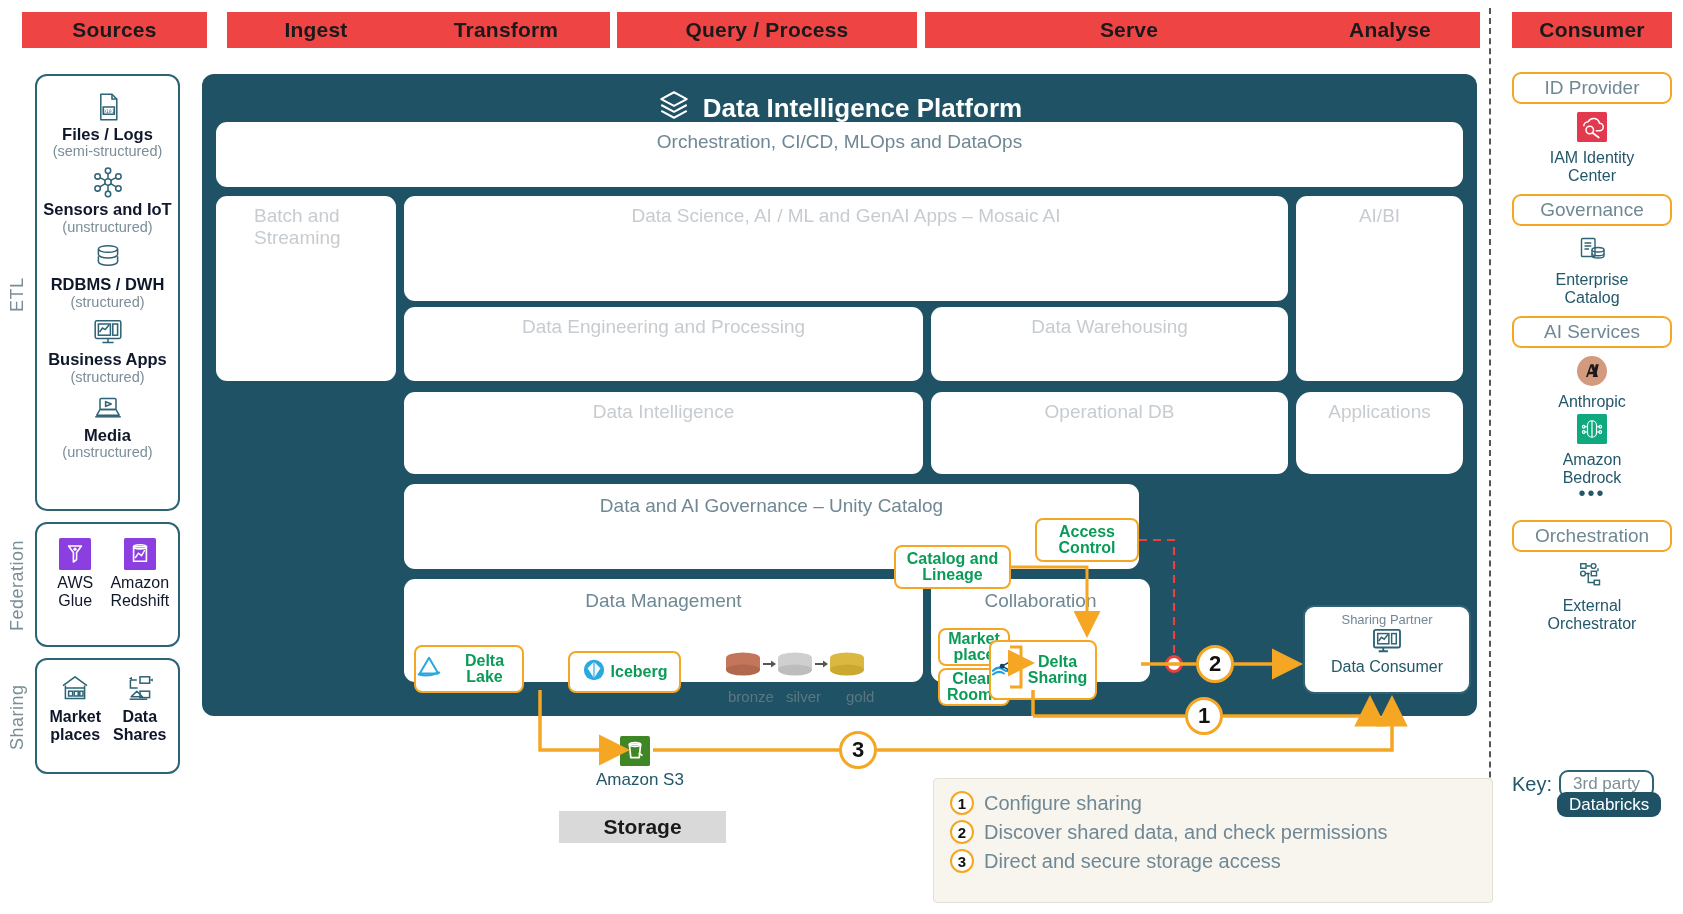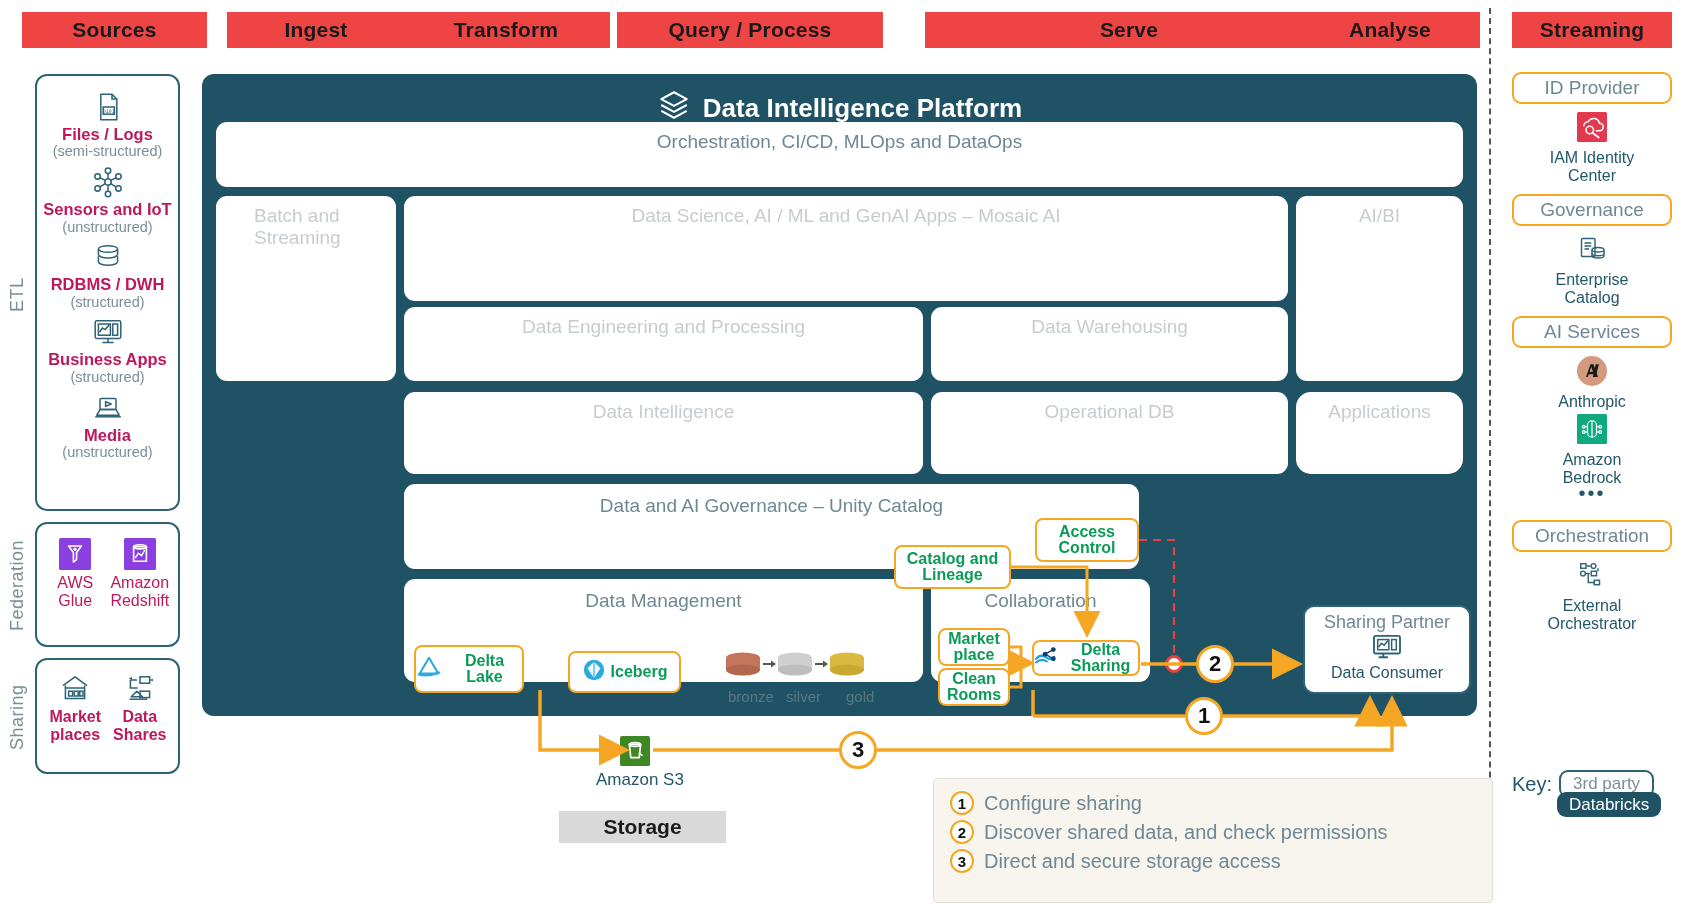--- a/index.html
+++ b/index.html
@@ -22,21 +22,21 @@
     letter-spacing:.2px;
   }
 
   
   .srcbox {
     position:absolute;
     border:2px solid #2e6375; border-radius:12px;
     background:#fff;
   }
   .src-item { text-align:center; margin:6px 0 2px; }
-  .src-name { font-size:16.5px; font-weight:bold; color:#be185d; line-height:1.12; }
+  .src-name { font-size:16.5px; font-weight:bold; color:#0f172a; line-height:1.12; }
   .src-sub  { font-size:14.5px; color:#7b8e97; line-height:1.15; }
   .vlabel {
     position:absolute;
     writing-mode:vertical-rl; transform:rotate(180deg);
     font-size:18px; color:#7b8e97; letter-spacing:.5px;
     display:flex; align-items:center; justify-content:center;
   }
 
   
   #platform {
@@ -122,24 +122,24 @@
 
   .medal-lbl { position:absolute; font-size:15px; color:#5d7782; }
 </style>
 </head>
 <body>
 
 <div id="phase-headers">
     <div class="phase" style="left: 22px; width: 185px;">Sources</div>
     <div class="phase" style="left: 227px; width: 178px;">Ingest</div>
     <div class="phase" style="left: 402px; width: 208px;">Transform</div>
-    <div class="phase" style="left: 617px; width: 266px;">Query / Process</div>
+    <div class="phase" style="left: 617px; width: 300px;">Query / Process</div>
     <div class="phase" style="left: 925px; width: 408px;">Serve</div>
     <div class="phase" style="left: 1300px; width: 180px;">Analyse</div>
-    <div class="phase" style="left: 1512px; width: 160px;">Streaming</div>
+    <div class="phase" style="left: 1512px; width: 160px;">Consumer</div>
   </div>
 
 <div class="vlabel" style="left:6px; top:230px; width:22px; height:130px;">ETL</div>
 <div class="vlabel" style="left:6px; top:505px; width:22px; height:160px;">Federation</div>
 <div class="vlabel" style="left:6px; top:660px; width:22px; height:115px;">Sharing</div>
 
 <div class="srcbox" style="left:35px; top:74px; width:145px; height:437px; padding:9px 4px 0;">
   <div id="sources-list">
       <div class="src-item">
         <div style="height:34px"><svg width="32" height="32" viewBox="0 0 40 40">
@@ -320,21 +320,21 @@
 </div>
 
 <div class="tag" style="left:938px; top:628px; width:72px; height:38px;">
   <span>Market place</span>
 </div>
 
 <div class="tag" style="left:938px; top:668px; width:72px; height:38px;">
   <span>Clean Rooms</span>
 </div>
 
-<div class="tag with-icon" style="left:1032px; top:640px; width:108px; height:36px;">
+<div class="tag with-icon" style="left:989px; top:640px; width:108px; height:60px;">
   <span>
     <svg width="24" height="22" viewBox="0 0 26 24" aria-hidden="true">
       <path d="M2 15 Q8 9 14 14 Q18 17 22 13" stroke="#1ba0e0" stroke-width="2.4" fill="none" stroke-linecap="round"></path>
       <path d="M2 19 Q8 14 14 18" stroke="#1ba0e0" stroke-width="2.2" fill="none" stroke-linecap="round"></path>
       <circle cx="21" cy="5" r="2.6" fill="#14406b"></circle>
       <circle cx="21" cy="15" r="2.6" fill="#14406b"></circle>
       <circle cx="12" cy="10" r="2.6" fill="#14406b"></circle>
       <path d="M12 10 L21 5 M12 10 L21 15" stroke="#14406b" stroke-width="1.5"></path>
     </svg>
   </span>
@@ -377,21 +377,21 @@
       <path d="M46 12.5 L51 16 L46 19.5 Z" fill="#555"></path>
     <path d="M90 16 L100 16" stroke="#555" stroke-width="2"></path>
       <path d="M98 12.5 L103 16 L98 19.5 Z" fill="#555"></path>
   </svg>
 </div>
 <div class="medal-lbl" style="left:728px; top:688px;">bronze</div>
 <div class="medal-lbl" style="left:786px; top:688px;">silver</div>
 <div class="medal-lbl" style="left:846px; top:688px;">gold</div>
 
 <div class="srcbox" style="left:1303px; top:605px; width:168px; height:89px; border-radius:11px;">
-  <div style="text-align:center; font-size:18px; color:#6f8894; margin-top:5px;">Sharing Partner</div>
+  <div style="text-align:center; font-size:13px; color:#6f8894; margin-top:5px;">Sharing Partner</div>
   <div style="text-align:center; margin-top:1px;">
     <svg width="30" height="26" viewBox="0 0 32 28" aria-hidden="true">
       <rect x="2" y="2" width="28" height="19" rx="2" fill="none" stroke="#2e6375" stroke-width="2"></rect>
       <rect x="6" y="6" width="12" height="11" fill="none" stroke="#2e6375" stroke-width="1.6"></rect>
       <path d="M7 14 L10 10 L13 12 L17 7" stroke="#2e6375" stroke-width="1.6" fill="none"></path>
       <rect x="21" y="6" width="5" height="11" fill="none" stroke="#2e6375" stroke-width="1.6"></rect>
       <path d="M12 21 L12 25 M7 25 L17 25" stroke="#2e6375" stroke-width="2"></path>
     </svg>
   </div>
   <div style="text-align:center; font-size:16px; color:#23576a;">Data Consumer</div>

